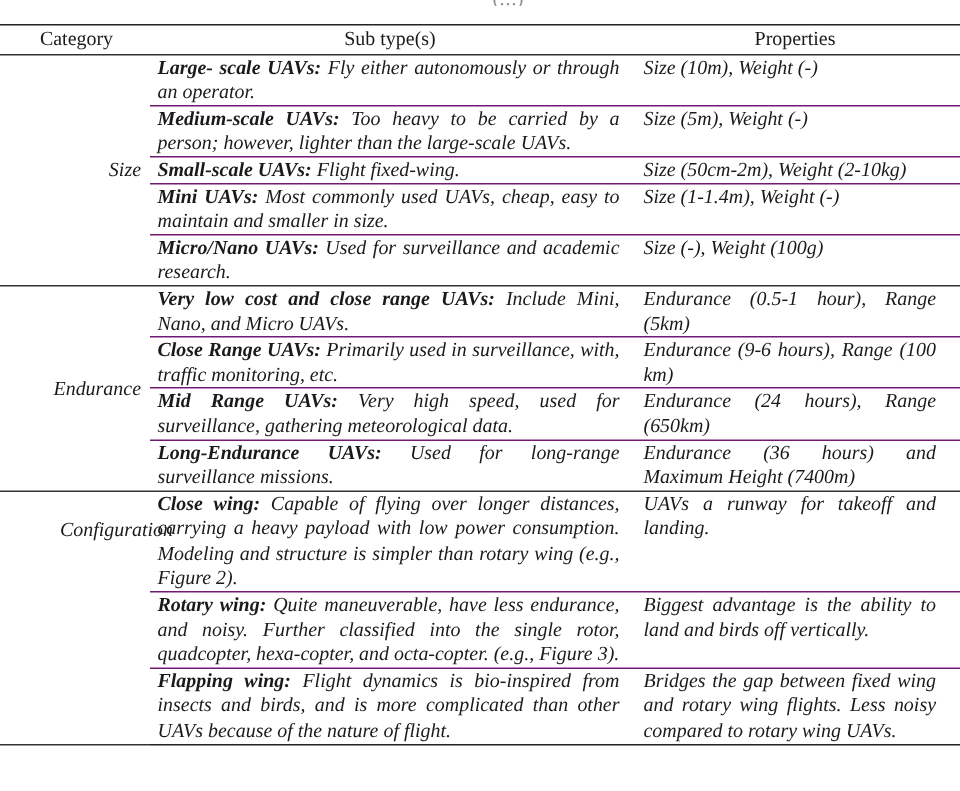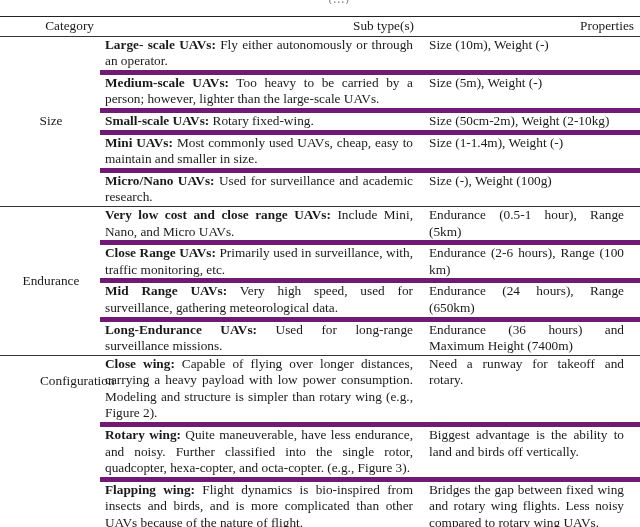--- a/index.html
+++ b/index.html
@@ -36,40 +36,41 @@
       font-family: "Liberation Serif", "DejaVu Serif", serif;
       font-size: 13.3px;
       line-height: 16.6px;
     }
     table.uav col.c1 { width: 100px; }
     table.uav col.c2 { width: 320px; }
     table.uav col.c3 { width: 220px; }
     .toprule { border-top: 1.4px solid #222; }
     thead th {
       font-weight: normal;
-      text-align: right;
+      text-align: center;
       padding: 1px 6px 1px 6px;
       border-bottom: 1px solid #333;
       height: 16px;
     }
     thead th.cat { padding-left: 8px; }
     td {
       vertical-align: top;
       padding: 0 6px 0 6px;
       text-align: justify;
+      font-style: italic;
     }
     td.sub { padding-left: 5px; padding-right: 7px; }
     td.prop { padding-left: 9px; padding-right: 16px; }
     td.cat {
       vertical-align: middle;
-      text-align: center;
+      text-align: right;
       padding-left: 8px;
       white-space: nowrap;
     }
-    tr.inner td.sub, tr.inner td.prop { border-top: 5px solid #701a75; }
+    tr.inner td.sub, tr.inner td.prop { border-top: 1px solid #701a75; }
     tr.group-start td { border-top: 1px solid #333; }
     tr.last td { border-bottom: 1.4px solid #222; }
     td.cat { border-bottom: 1px solid #333; }
     .b { font-weight: bold; }
   </style>
 </head>
 <body>
 
 <div class="caption-stub">(…)</div>
 
@@ -91,54 +92,54 @@
     <tr class="group-start">
       <td class="cat" rowspan="5">Size</td>
       <td class="sub"><span class="b">Large- scale UAVs:</span><span> Fly either autonomously or through an operator.</span></td>
       <td class="prop">Size (10m), Weight (-)</td>
     </tr>
     <tr class="inner">
       <td class="sub"><span class="b">Medium-scale UAVs:</span><span> Too heavy to be carried by a person; however, lighter than the large-scale UAVs.</span></td>
       <td class="prop">Size (5m), Weight (-)</td>
     </tr>
     <tr class="inner">
-      <td class="sub"><span class="b">Small-scale UAVs:</span><span> Rotary fixed-wing.</span></td>
+      <td class="sub"><span class="b">Small-scale UAVs:</span><span> Flight fixed-wing.</span></td>
       <td class="prop">Size (50cm-2m), Weight (2-10kg)</td>
     </tr>
     <tr class="inner">
       <td class="sub"><span class="b">Mini UAVs:</span><span> Most commonly used UAVs, cheap, easy to maintain and smaller in size.</span></td>
       <td class="prop">Size (1-1.4m), Weight (-)</td>
     </tr>
     <tr class="inner">
       <td class="sub"><span class="b">Micro/Nano UAVs:</span><span> Used for surveillance and academic research.</span></td>
       <td class="prop">Size (-), Weight (100g)</td>
     </tr>
 
     <tr class="group-start">
       <td class="cat" rowspan="4">Endurance</td>
       <td class="sub"><span class="b">Very low cost and close range UAVs:</span><span> Include Mini, Nano, and Micro UAVs.</span></td>
       <td class="prop">Endurance (0.5-1 hour), Range (5km)</td>
     </tr>
     <tr class="inner">
       <td class="sub"><span class="b">Close Range UAVs:</span><span> Primarily used in surveillance, with, traffic monitoring, etc.</span></td>
-      <td class="prop">Endurance (2-6 hours), Range (100 km)</td>
+      <td class="prop">Endurance (9-6 hours), Range (100 km)</td>
     </tr>
     <tr class="inner">
       <td class="sub"><span class="b">Mid Range UAVs:</span><span> Very high speed, used for surveillance, gathering meteorological data.</span></td>
       <td class="prop">Endurance (24 hours), Range (650km)</td>
     </tr>
     <tr class="inner">
       <td class="sub"><span class="b">Long-Endurance UAVs:</span><span> Used for long-range surveillance missions.</span></td>
       <td class="prop">Endurance (36 hours) and Maximum Height (7400m)</td>
     </tr>
 
     <tr class="group-start">
       <td class="cat" rowspan="3" style="vertical-align: top; padding-top: 17px; padding-left: 40px;">Configuration</td>
       <td class="sub"><span class="b">Close wing:</span><span> Capable of flying over longer distances, carrying a heavy payload with low power consumption. Modeling and structure is simpler than rotary wing (e.g., Figure 2).</span></td>
-      <td class="prop">Need a runway for takeoff and rotary.</td>
+      <td class="prop">UAVs a runway for takeoff and landing.</td>
     </tr>
     <tr class="inner">
       <td class="sub"><span class="b">Rotary wing:</span><span> Quite maneuverable, have less endurance, and noisy. Further classified into the single rotor, quadcopter, hexa-copter, and octa-copter. (e.g., Figure 3).</span></td>
       <td class="prop">Biggest advantage is the ability to land and birds off vertically.</td>
     </tr>
     <tr class="inner last">
       <td class="sub"><span class="b">Flapping wing:</span><span> Flight dynamics is bio-inspired from insects and birds, and is more complicated than other UAVs because of the nature of flight.</span></td>
       <td class="prop">Bridges the gap between fixed wing and rotary wing flights. Less noisy compared to rotary wing UAVs.</td>
     </tr>
   </tbody>

